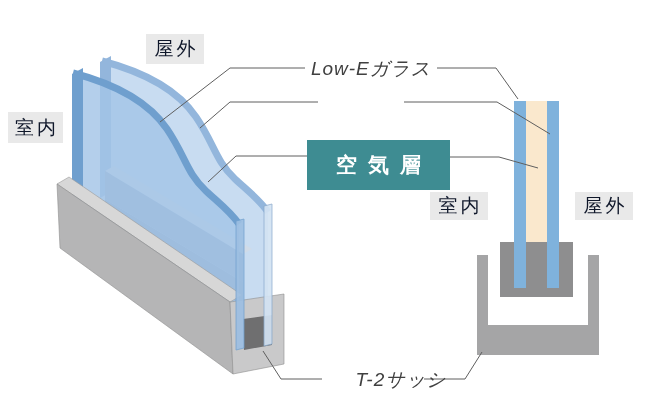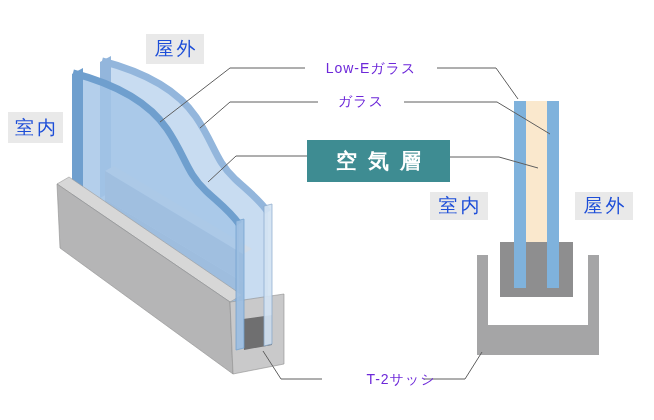--- a/index.html
+++ b/index.html
@@ -3,41 +3,41 @@
 <meta charset="utf-8">
 <style>
   html,body{margin:0;padding:0;background:#ffffff;}
   .stage{
     position:relative;width:654px;height:420px;background:#ffffff;overflow:hidden;
     font-family:"Liberation Sans","DejaVu Sans",sans-serif;color:#3c3c3c;
   }
   .stage svg{position:absolute;left:0;top:0;}
   .lbl{
     position:absolute;display:flex;align-items:center;justify-content:center;
-    background:#e9e9e9;color:#1d4ed8;font-size:19px;letter-spacing:3px;text-indent:3px;
+    background:#e9e9e9;color:#0f172a;font-size:19px;letter-spacing:3px;text-indent:3px;
     white-space:nowrap;
   }
   .callout{
     position:absolute;display:flex;align-items:center;justify-content:center;
-    color:#6d28d9;font-size:14px;letter-spacing:1px;white-space:nowrap;background:transparent;
+    color:#404040;font-size:19px;letter-spacing:1px;white-space:nowrap;background:transparent;font-style:italic;
   }
   .badge{
     position:absolute;display:flex;align-items:center;justify-content:center;
     background:#3e8c92;color:#ffffff;font-size:21px;font-weight:bold;
     letter-spacing:11px;text-indent:11px;white-space:nowrap;
   }
   
   #lbl-outdoor-3d{left:146px;top:34px;width:58px;height:30px;}
   #lbl-indoor-3d{left:8px;top:112px;width:55px;height:31px;}
   #lbl-indoor-cs{left:430px;top:192px;width:58px;height:28px;}
   #lbl-outdoor-cs{left:575px;top:192px;width:58px;height:28px;}
   #co-lowe{left:305px;top:57px;width:132px;height:24px;}
   #co-glass{left:318px;top:90px;width:86px;height:24px;}
   #co-t2{left:322px;top:367px;width:102px;height:25px;margin-left:28px;}
-  #badge-air{left:307px;top:140px;width:143px;height:42px;}
+  #badge-air{left:307px;top:140px;width:143px;height:50px;}
 </style>
 </head>
 <body>
 
 <div class="stage">
 
   <svg width="654" height="420" viewBox="0 0 654 420">
 
     <g>
 
@@ -95,16 +95,15 @@
       <polyline points="424,379 465,379 482,352"></polyline>
     </g>
   </svg>
 
   <div class="lbl" id="lbl-outdoor-3d">屋外</div>
   <div class="lbl" id="lbl-indoor-3d">室内</div>
   <div class="lbl" id="lbl-indoor-cs">室内</div>
   <div class="lbl" id="lbl-outdoor-cs">屋外</div>
 
   <div class="callout" id="co-lowe">Low-Eガラス</div>
-  <div class="callout" id="co-glass">ガラス</div>
   <div class="badge" id="badge-air">空気層</div>
   <div class="callout" id="co-t2">T-2サッシ</div>
 </div>
 
 </body></html>

